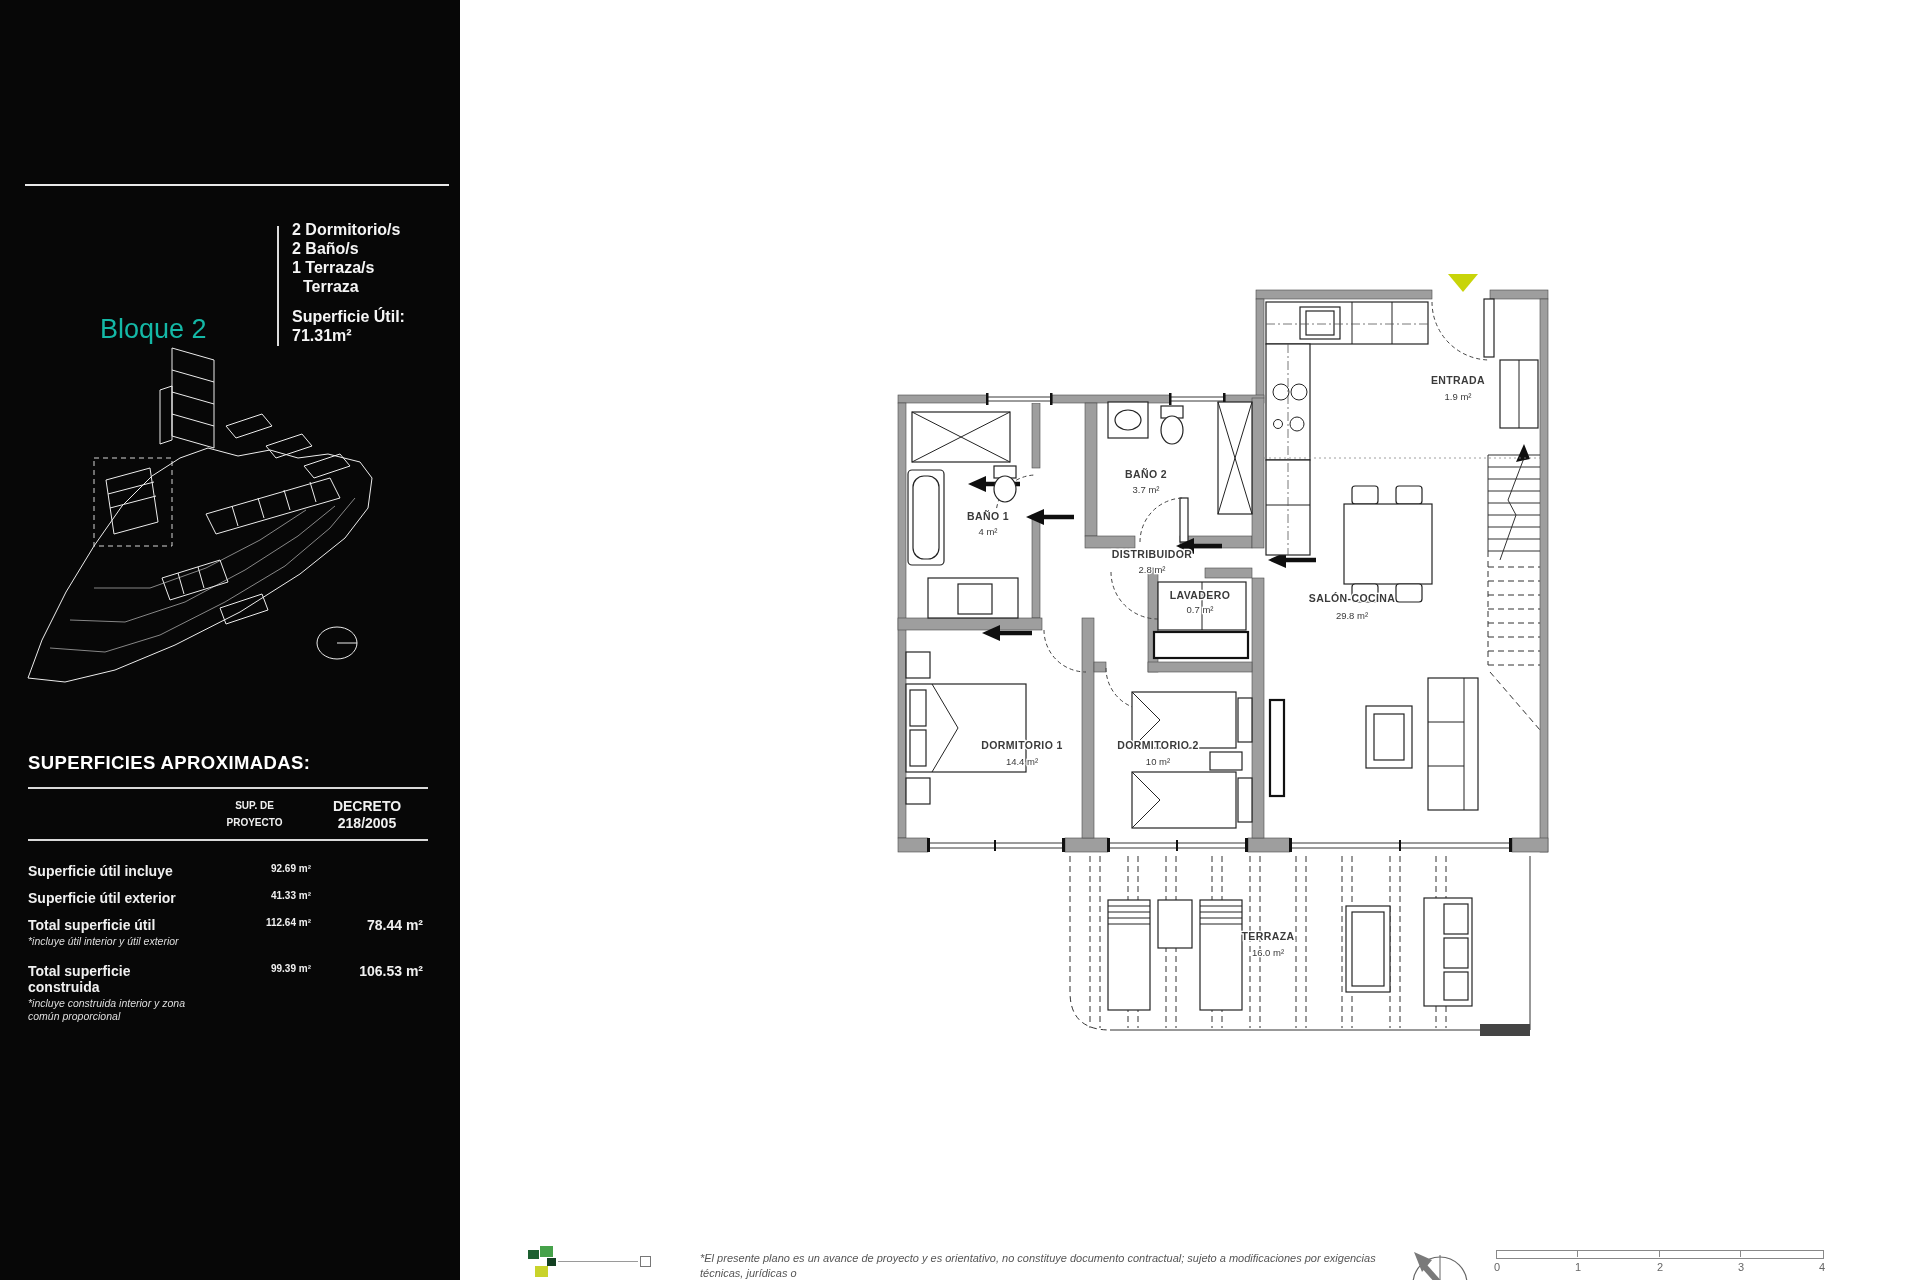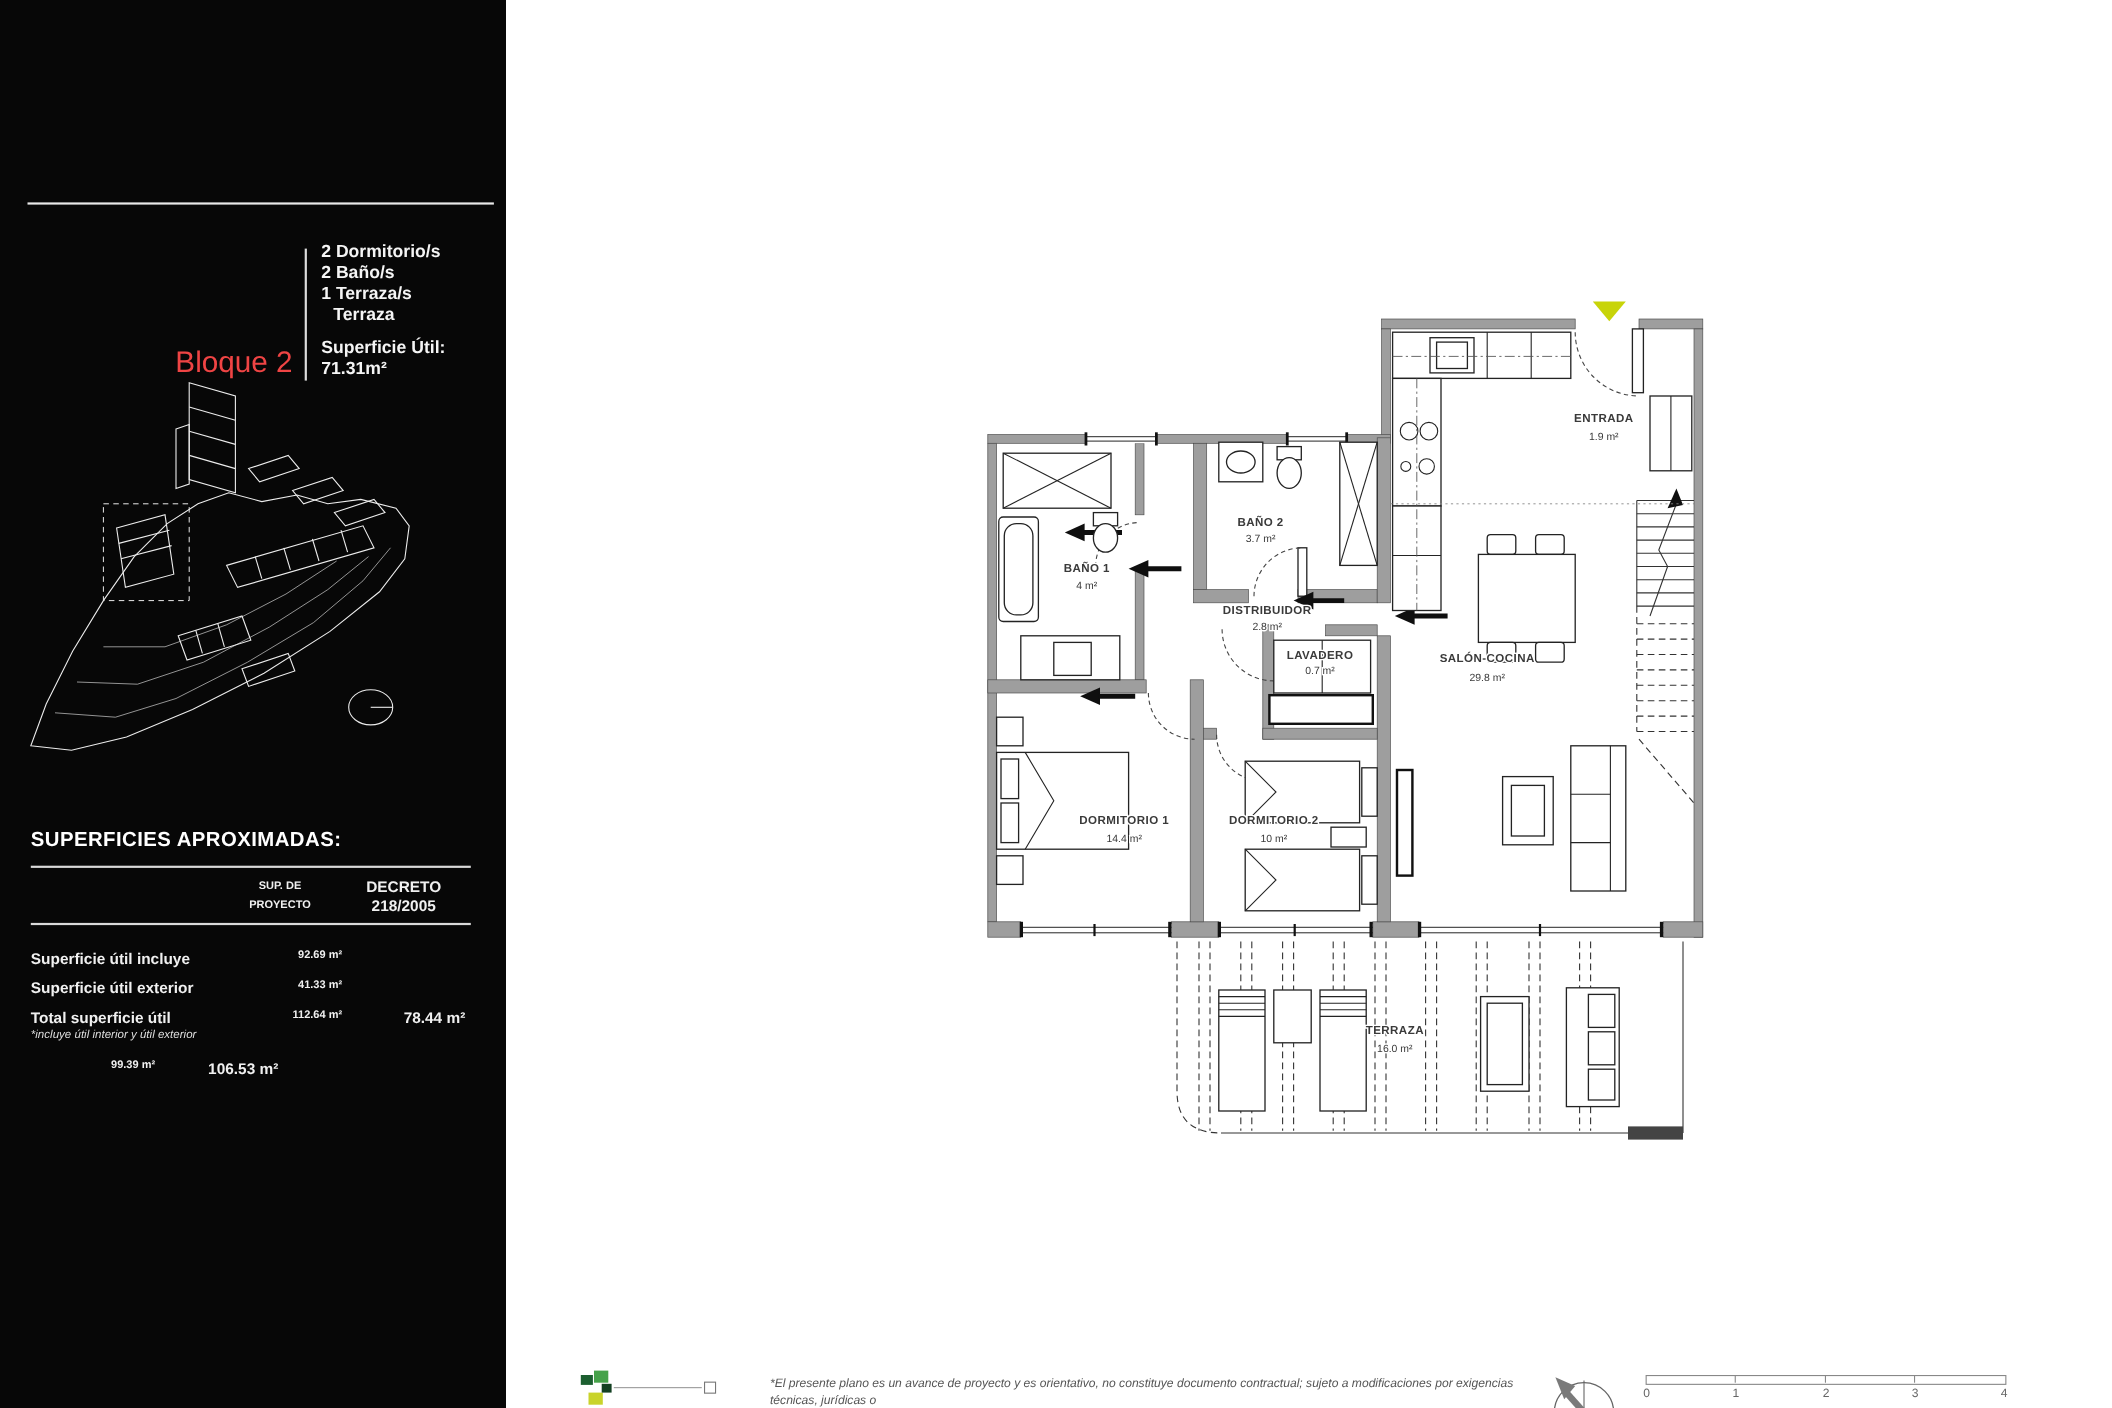--- a/index.html
+++ b/index.html
@@ -9,22 +9,22 @@
   .sidebar{position:absolute;left:0;top:0;width:460px;height:1280px;background:#070707;}
   .toprule{position:absolute;left:25px;top:184px;width:424px;height:2px;background:#e9e9e9;}
   .unitcode{position:absolute;left:26px;top:216px;font-size:104px;font-weight:500;
             letter-spacing:-5px;color:#ffffff;line-height:1;}
   .vdivider{position:absolute;left:277px;top:226px;width:2px;height:120px;background:#dcdcdc;}
   .features{position:absolute;left:292px;top:220px;color:#f5f5f5;font-size:16px;
             font-weight:700;line-height:19px;}
   .feat-solarium{padding-left:11px;}
   .supblock{position:absolute;left:292px;top:307px;color:#f5f5f5;font-size:16px;
             font-weight:700;line-height:19px;}
-  .bloque{position:absolute;left:100px;top:314px;width:166px;text-align:right;
-          color:#ef4444;font-size:27px;font-weight:400;}
+  .bloque{position:absolute;left:100px;top:314px;width:166px;text-align:left;
+          color:#14b8a6;font-size:27px;font-weight:400;}
   .siteplan{position:absolute;left:10px;top:330px;}
   
   .surf{position:absolute;left:28px;top:752px;width:400px;color:#f0f0f0;}
   .surf-title{font-size:18.5px;font-weight:700;letter-spacing:.4px;color:#ffffff;}
   .hr1{margin-top:13px;border-top:2px solid #d9d9d9;}
   .hr2{margin-top:8px;border-top:2px solid #d9d9d9;}
   .srow{display:flex;align-items:flex-start;}
   .shead{margin-top:9px;font-weight:700;font-size:14px;line-height:16.5px;text-align:center;}
   .slabel{flex:0 0 170px;font-size:14px;font-weight:700;line-height:16px;}
   .sv1{flex:0 0 113px;text-align:right;font-size:10px;font-weight:700;}
@@ -163,20 +163,25 @@
       </div>
       <div class="srow r3">
         <div class="slabel">
           <div>Total superficie útil</div>
           <div class="snote">*incluye útil interior y útil exterior</div>
         </div>
         <div class="sv1">112.64 m²</div>
         <div class="sv2">78.44 m²</div>
       </div>
       <div class="srow r4">
+        <div class="slabel">
+          <div>Total superficie construida</div>
+          <div class="snote">*incluye construida interior y zona</div>
+          <div class="snote" style="margin-top:0">común proporcional</div>
+        </div>
         <div class="sv1">99.39 m²</div>
         <div class="sv2">106.53 m²</div>
       </div>
     </div>
   </div>
 
   <svg class="floorplan" width="690" height="800" viewBox="880 260 690 800">
 
     <polygon points="1448,274 1478,274 1463,292" fill="#c8d409"></polygon>
 

